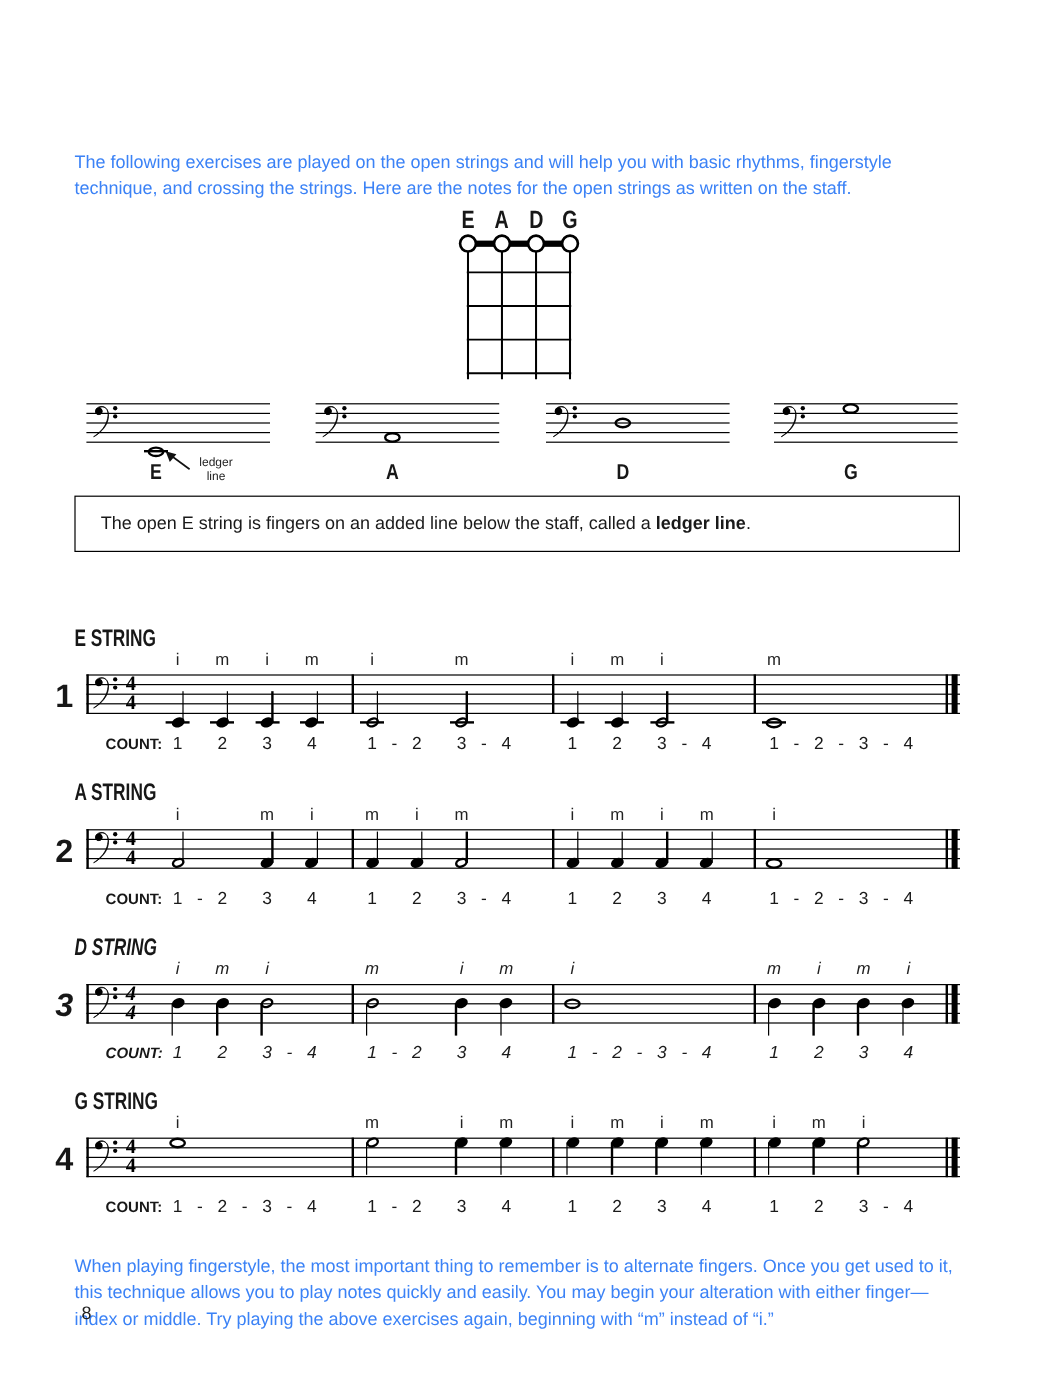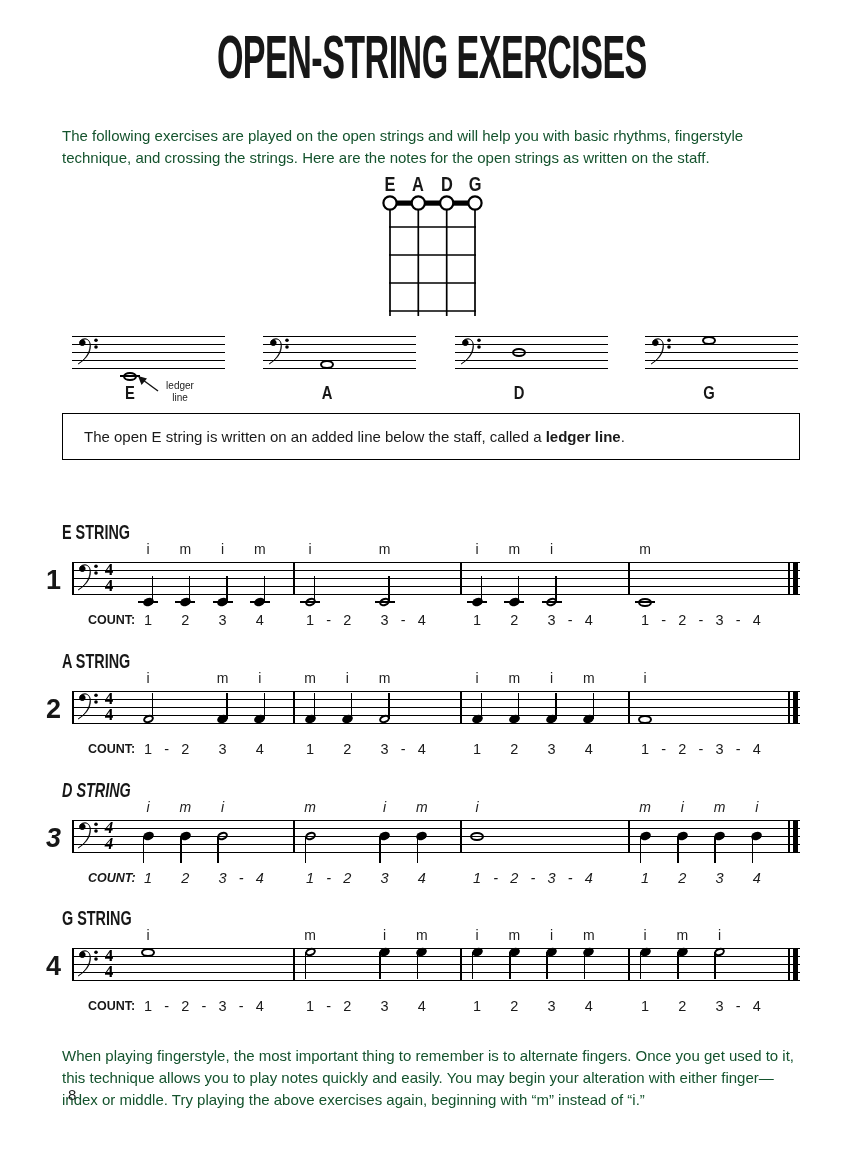--- a/index.html
+++ b/index.html
@@ -1,21 +1,21 @@
 <!DOCTYPE html>
 <html><head>
 <meta charset="utf-8">
 <style>
   html,body{margin:0;padding:0;background:#e8e8e8;}
   .page{position:relative;width:864px;height:1152px;background:#fff;margin:0 auto;
         font-family:"Liberation Sans",sans-serif;color:#1a1a1a;overflow:hidden;}
   .title-wrap{position:absolute;top:26px;left:0;width:100%;text-align:center;}
   .title{display:inline-block;font-weight:700;font-size:62px;line-height:1.0;
          transform:scaleX(0.55);transform-origin:50% 50%;letter-spacing:-1px;white-space:nowrap;color:#171717;}
-  .para{position:absolute;left:62px;width:740px;font-size:15px;line-height:1.47;color:#14532d;}
+  .para{position:absolute;left:62px;width:740px;font-size:15px;line-height:1.47;color:#3b82f6;}
   .p-intro{top:110px;}
   .p-middle{top:471px;}
   .p-outro{top:1030px;}
   .page-num{position:absolute;left:68px;top:1086px;font-size:15px;color:#1f1f1f;}
   .callout{position:absolute;left:62px;top:413px;width:738px;height:47px;border:1.6px solid #000;
            box-sizing:border-box;display:flex;align-items:center;padding:0 21px;font-size:15px;}
   
   .fretboard{position:absolute;left:377px;top:172px;width:111px;height:150px;}
   .fb-label{position:absolute;top:0;width:24px;text-align:center;font-weight:bold;font-size:21px;
             transform:scaleX(0.78);color:#171717;}
@@ -34,23 +34,20 @@
   .ex-1{top:521px;} .ex-2{top:650px;text-decoration:underline;} .ex-3{top:779px;font-style:italic;} .ex-4{top:907px;}
   .ex-label{position:absolute;left:0;top:0;font-weight:bold;font-size:20px;white-space:nowrap;
             transform:scaleX(0.72);transform-origin:0 50%;color:#171717;}
   .ex-num{position:absolute;left:-16px;top:44px;font-weight:bold;font-size:27px;color:#171717;}
 </style>
 </head>
 <body>
 
 <div class="page">
 
-  <div class="title-wrap">
-    <span class="title">OPEN-STRING EXERCISES</span>
-  </div>
 
   <p class="para p-intro">The following exercises are played on the open strings and will help you with basic rhythms, fingerstyle technique, and crossing the strings. Here are the notes for the open strings as written on the staff.</p>
 
   <div class="fretboard">
     <span class="fb-label fbl-0">E</span>
     <span class="fb-label fbl-1">A</span>
     <span class="fb-label fbl-2">D</span>
     <span class="fb-label fbl-3">G</span>
     <svg class="fb-svg" width="111" height="128">
       <rect x="13" y="6.5" width="85" height="5.2" fill="#000"></rect>
@@ -124,21 +121,21 @@
       <div style="position: absolute; left: 587px; top: 5px; width: 23px; height: 33px;"><svg width="23" height="33" viewBox="0 0 23 33">
           <path d="M2.6 28.8 C9.2 24.6 13.2 19.6 14.2 13.9 C15 9.3 13.8 5.1 10.4 4 C7.3 3 4.2 4.6 3.7 7.2 C3.3 9 4.5 10.5 6.3 10.5 C8 10.5 9.2 9.3 9.2 7.7 C9.2 6.3 8.2 5.3 6.8 5.2 C7.8 3.9 10 3.7 11.7 4.8 C14 6.3 14.5 9.8 13.7 13.6 C12.5 19.4 8.6 24.7 2 28.9 Z" fill="#000" stroke="#000" stroke-width="0.6"></path>
           <circle cx="6.3" cy="7.7" r="2.9" fill="#000"></circle>
           <circle cx="20" cy="5.2" r="1.8" fill="#000"></circle>
           <circle cx="20" cy="12" r="1.8" fill="#000"></circle>
         </svg></div>
       <div style="position: absolute; left: 640px; top: 5.5px; width: 14px; height: 9px; border: 2.7px solid rgb(0, 0, 0); border-radius: 50%; box-sizing: border-box;"></div>
     </div>
 
   <div class="callout">
-    <span><span>The open E string is written on an added line below the staff, called a </span><b>ledger line</b><span>.</span></span>
+    <span><span>The open E string is fingers on an added line below the staff, called a </span><b>ledger line</b><span>.</span></span>
   </div>
 
 
   <div class="exercise ex-1">
     <div class="ex-label">E STRING</div>
     <div class="ex-num">1</div>
   <div style="position: absolute; left: 10px; top: 41px; width: 728px; height: 1.3px; background: rgb(0, 0, 0);"></div>
       <div style="position: absolute; left: 10px; top: 49px; width: 728px; height: 1.3px; background: rgb(0, 0, 0);"></div>
       <div style="position: absolute; left: 10px; top: 57px; width: 728px; height: 1.3px; background: rgb(0, 0, 0);"></div>
       <div style="position: absolute; left: 10px; top: 65px; width: 728px; height: 1.3px; background: rgb(0, 0, 0);"></div>

